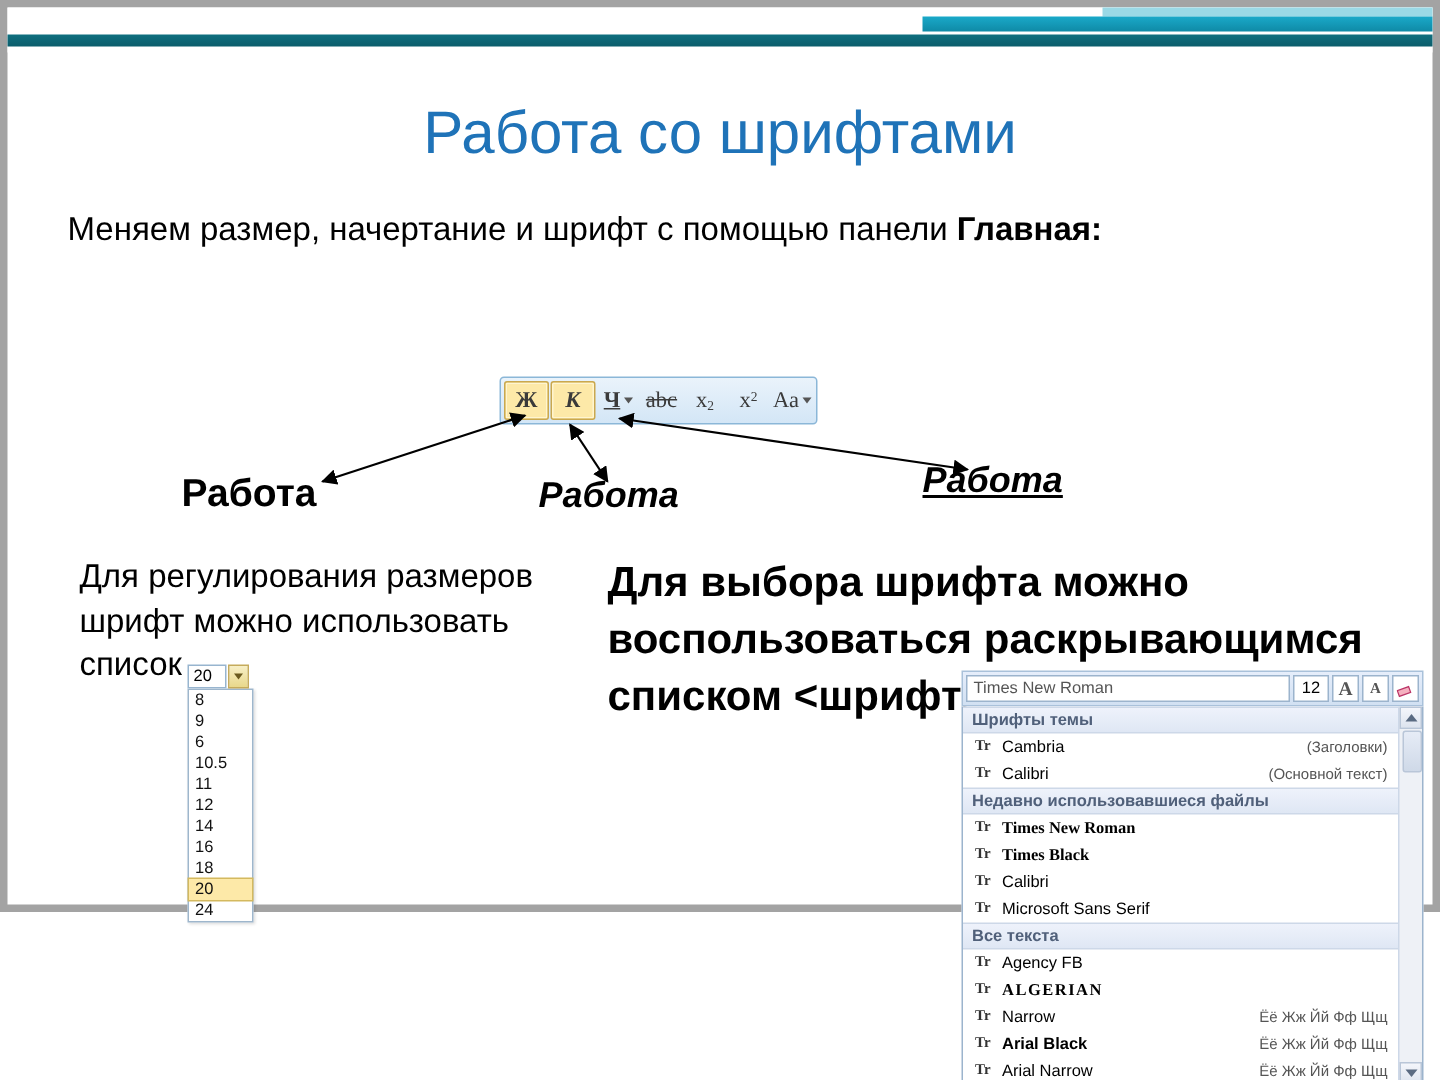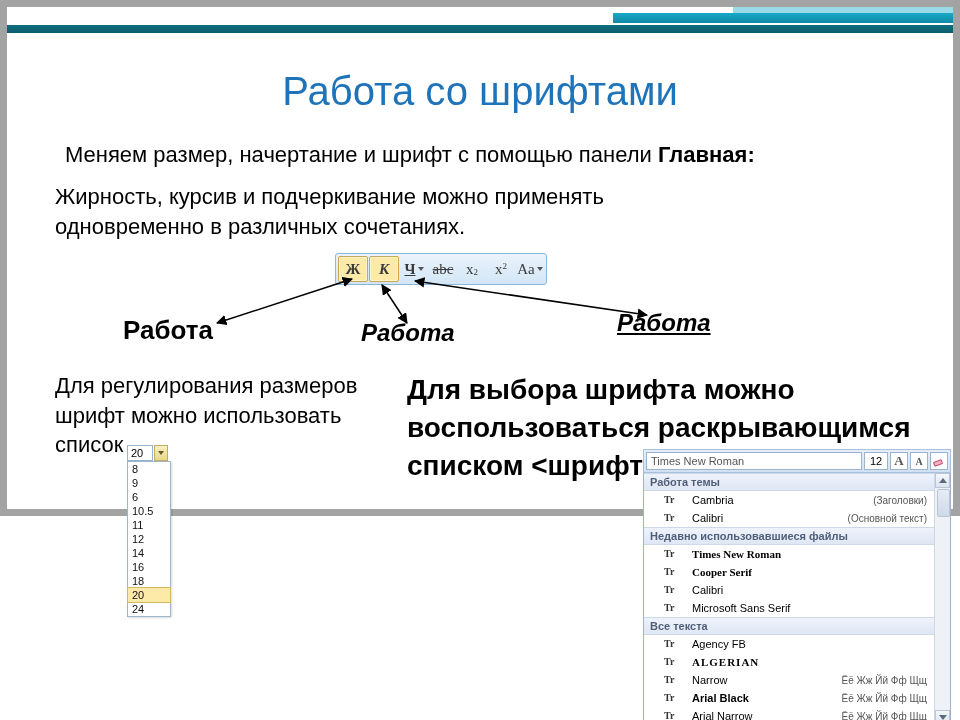--- a/index.html
+++ b/index.html
@@ -7,23 +7,23 @@
     padding: 0;
     width: 960px;
     height: 720px;
     font-family: Arial, Helvetica, sans-serif;
     background: #fff;
     overflow: hidden;
   }
   .slide {
     position: relative;
     width: 960px;
-    height: 516px;
+    height: 608px;
     box-sizing: border-box;
-    border: 7px solid #a3a3a3;
+    border: 5px solid #a3a3a3;
   }
   .banner {
     position: absolute;
     left: 0; right: 0; top: 0;
     height: 30px;
     background: #fff;
   }
   .banner .bar1 {
     position: absolute;
     left: 0; right: 0; top: 18px; height: 8px;
@@ -44,21 +44,21 @@
     position: absolute;
     left: 0; right: 0; top: 62px;
     margin: 0;
     text-align: center;
     color: #1f73b8;
     font-weight: 400;
     font-size: 40px;
   }
   .subtitle {
     position: absolute;
-    left: 58px; top: 135px;
+    left: 40px; top: 135px;
     font-size: 22px;
     color: #000;
   }
   .subtitle .bold { font-weight: 700; }
   .para1 {
     position: absolute;
     left: 48px; top: 175px;
     width: 600px;
     font-size: 22px;
     line-height: 1.35;
@@ -220,25 +220,24 @@
   }
   .font-section-header{
     background: linear-gradient(#eef2fb,#dfe7f4);
     border-top:1px solid #cdd8e8;
     border-bottom:1px solid #cdd8e8;
     color:#50607a;
     font-weight:700;
     padding:2px 6px;
   }
   .font-row{
-    display:flex;align-items:center;gap:16px;
+    display:flex;align-items:center;gap:6px;
     padding:3px 8px;
     color:#000;
     border-bottom:0;
-    margin-left:12px;
   }
   .tt-icon{
     width:12px;height:12px;color:#333;
     font-family:"Times New Roman",serif;
     font-weight:700;font-size:10px;
     line-height:12px;
   }
   .font-sample{
     margin-left:auto;
     color:#555;
@@ -277,21 +276,20 @@
     <div class="bar2"></div>
     <div class="bar1"></div>
   </div>
 
   <h1 class="title">Работа со шрифтами</h1>
 
   <div class="subtitle">
     <span>Меняем размер, начертание и шрифт с помощью панели </span><span class="bold">Главная:</span>
   </div>
 
-  <div class="para1">Жирность, курсив и подчеркивание можно применять одновременно в различных сочетаниях.</div>
 
   <div class="toolbar">
     <div class="tbtn active">
       <span class="glyph-bold">Ж</span>
     </div>
     <div class="tbtn active">
       <span class="glyph-italic">К</span>
     </div>
     <div class="tbtn">
       <span class="glyph-underline">Ч</span>
@@ -370,39 +368,39 @@
       <div class="scroll-track">
         <div class="scroll-btn top">
             <div class="ar"></div>
           </div>
         <div class="scroll-thumb"></div>
         <div class="scroll-btn bot">
             <div class="ar"></div>
           </div>
       </div>
       <div id="font-panel-body" style="margin-right:15px">
-          <div class="font-section-header">Работа темы</div>
+          <div class="font-section-header">Шрифты темы</div>
           <div class="font-row">
             <span class="tt-icon">Tr</span>
             <span>Cambria</span>
             <span class="font-sample">(Заголовки)</span>
           </div>
           <div class="font-row">
             <span class="tt-icon">Tr</span>
             <span>Calibri</span>
             <span class="font-sample">(Основной текст)</span>
           </div>
           <div class="font-section-header">Недавно использовавшиеся файлы</div>
           <div class="font-row">
             <span class="tt-icon">Tr</span>
             <span style="font-family:&quot;Times New Roman&quot;,serif;font-weight:700">Times New Roman</span>
           </div>
           <div class="font-row">
             <span class="tt-icon">Tr</span>
-            <span style="font-family:&quot;Cooper Black&quot;,serif;font-weight:900">Cooper Serif</span>
+            <span style="font-family:&quot;Cooper Black&quot;,serif;font-weight:900">Times Black</span>
           </div>
           <div class="font-row">
             <span class="tt-icon">Tr</span>
             <span>Calibri</span>
           </div>
           <div class="font-row">
             <span class="tt-icon">Tr</span>
             <span>Microsoft Sans Serif</span>
           </div>
           <div class="font-section-header">Все текста</div>

